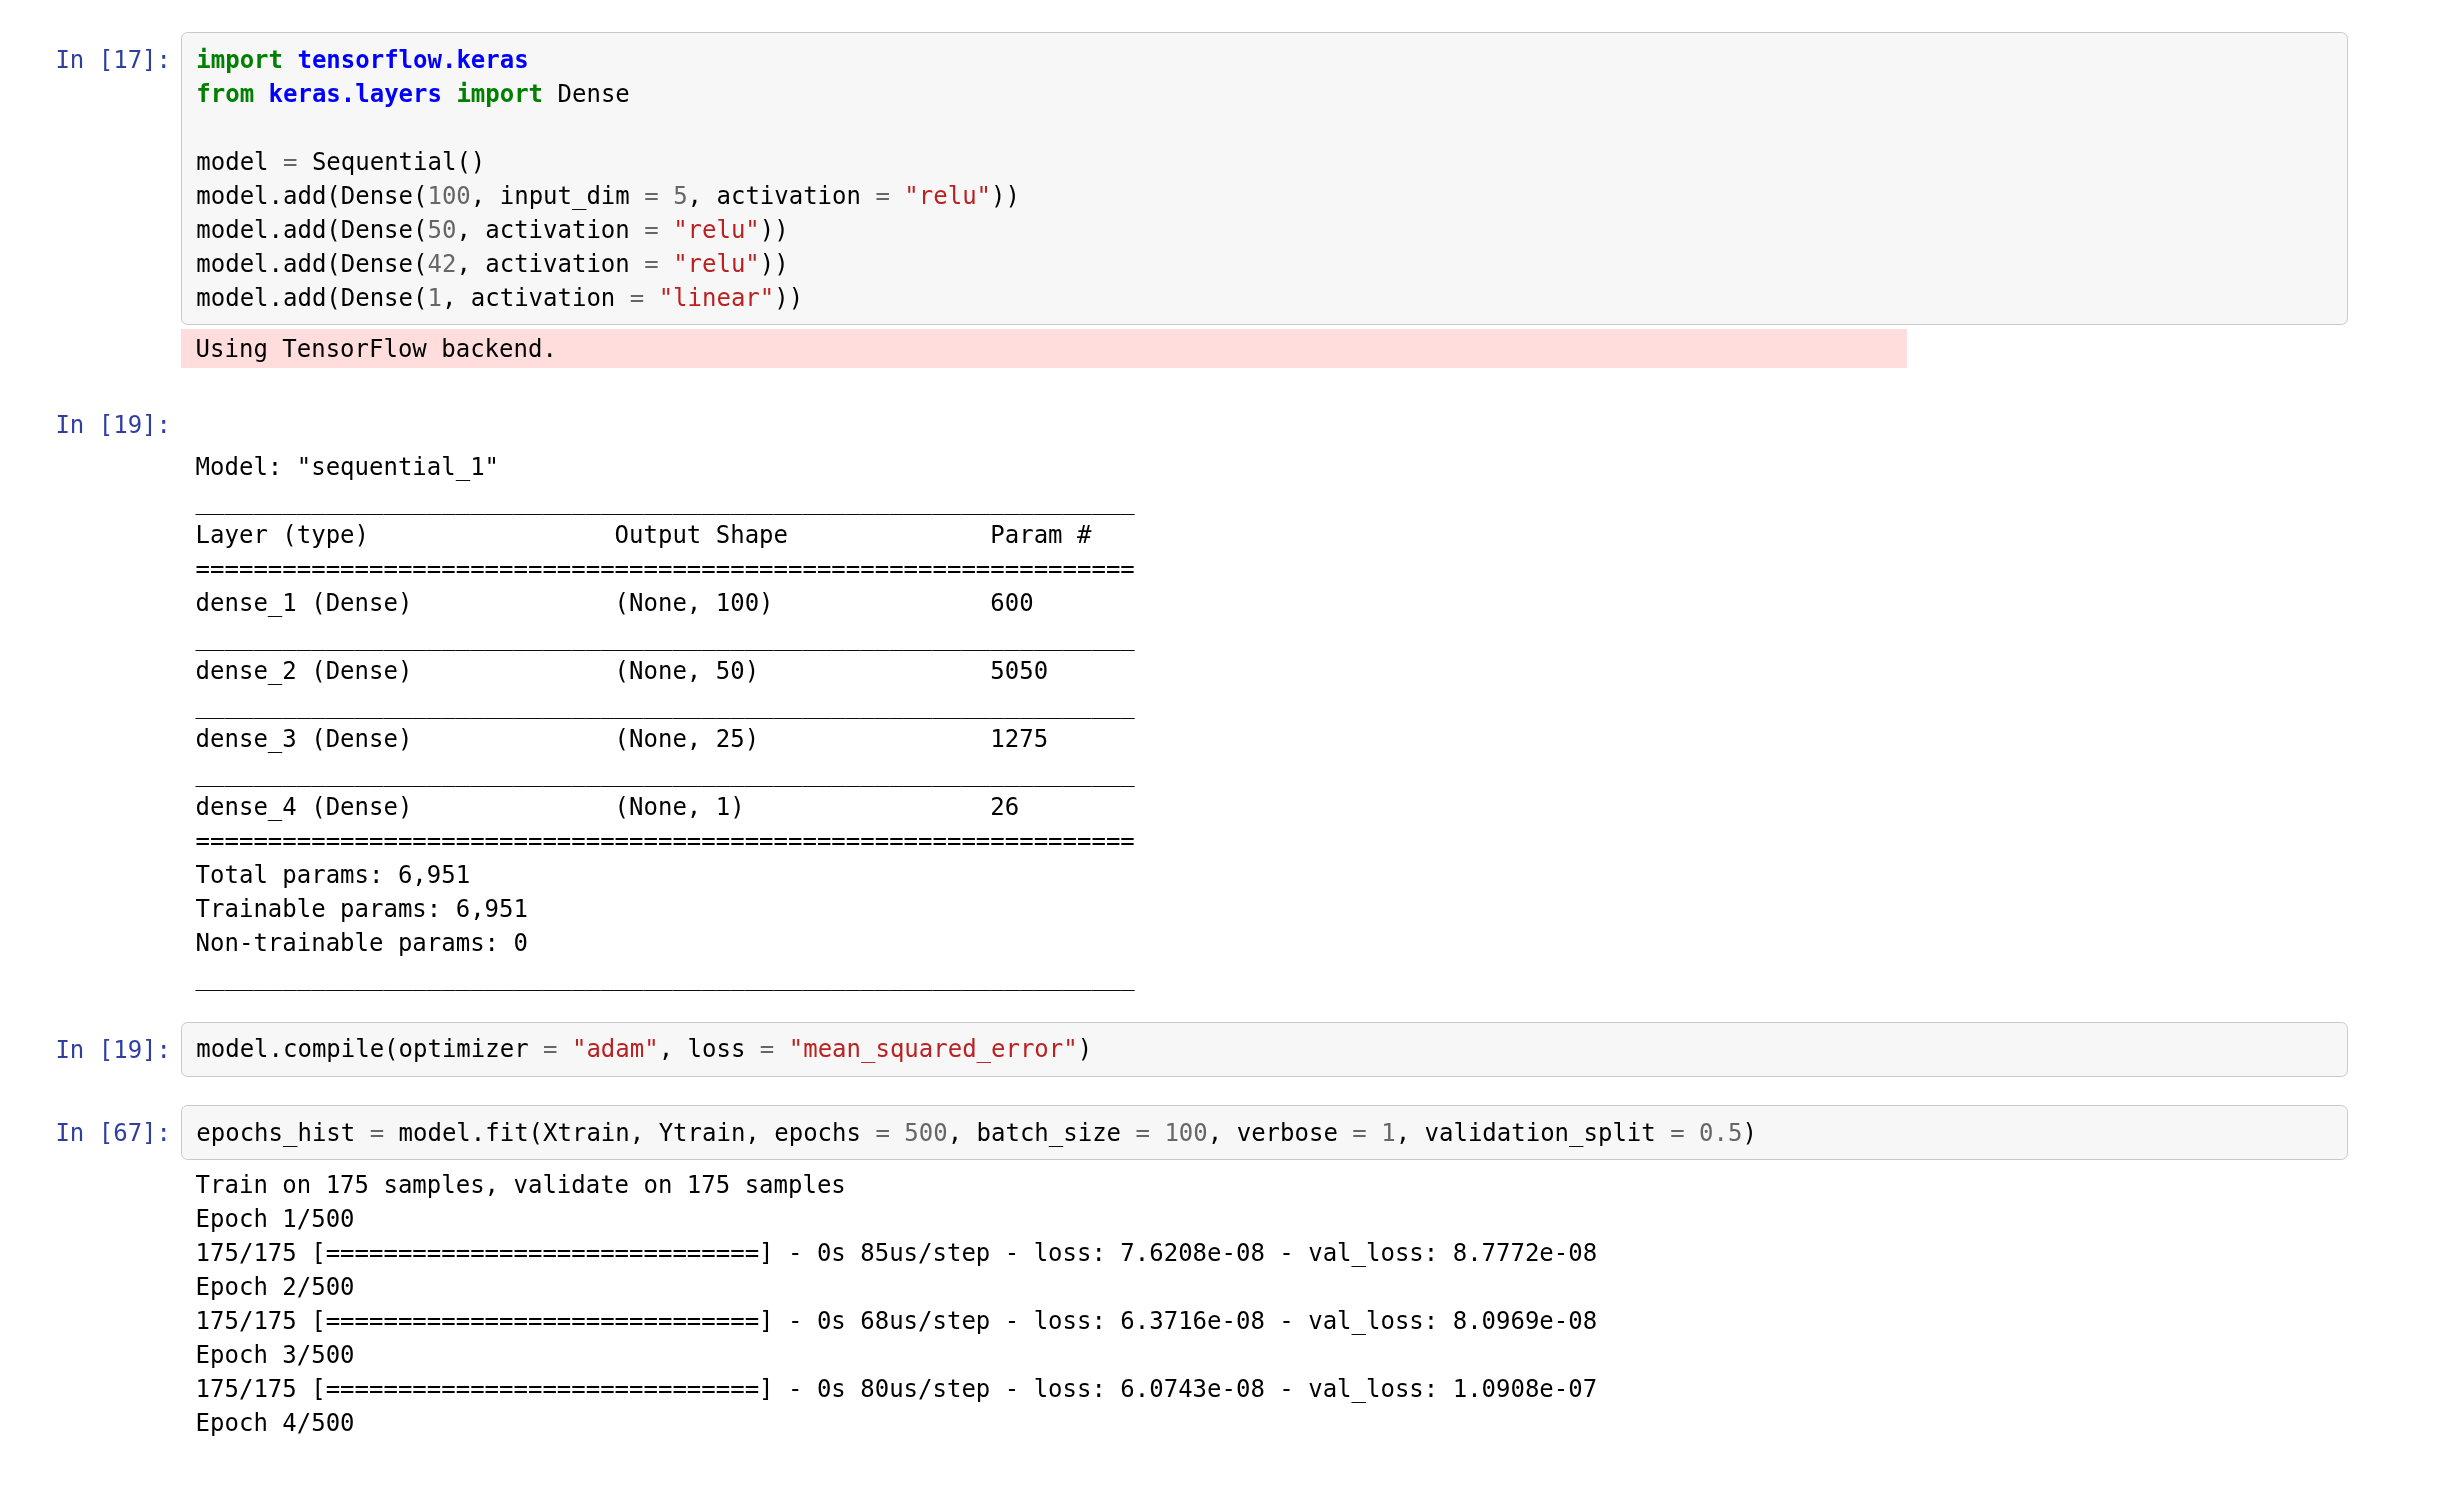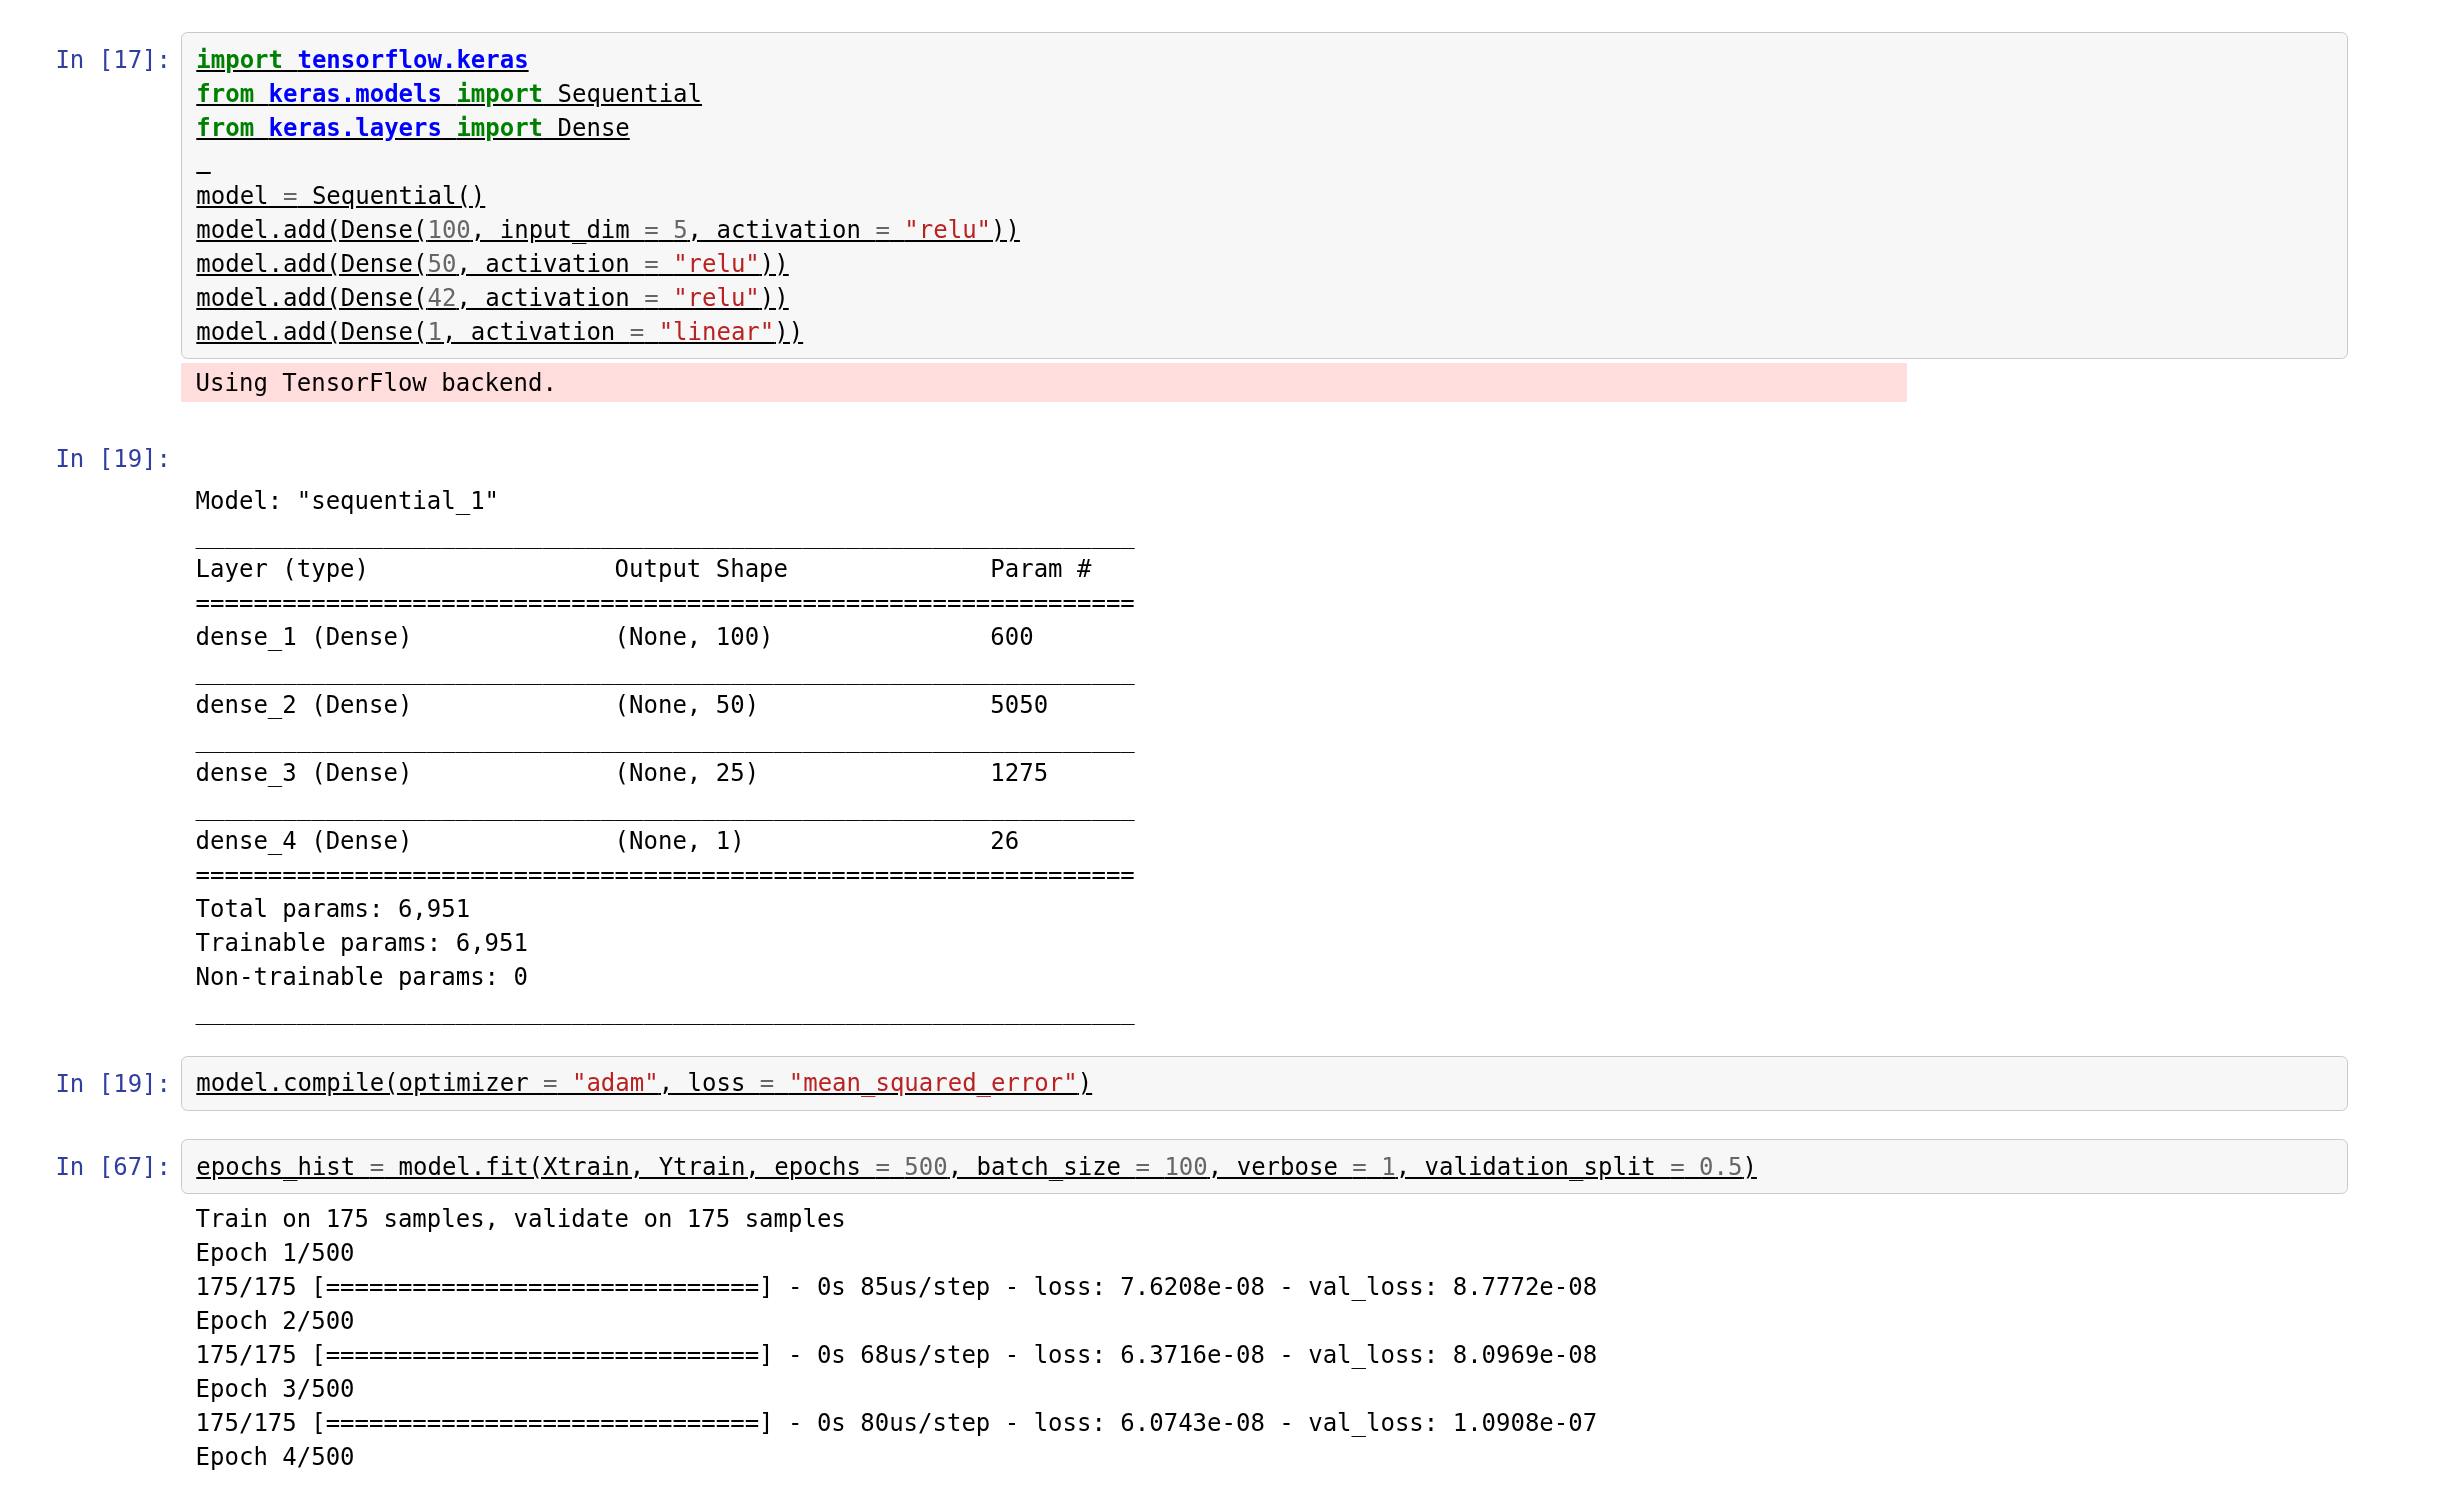--- a/index.html
+++ b/index.html
@@ -25,21 +25,21 @@
     width: 143px;
     text-align: right;
     margin-right: 9.7px;
     padding-top: 11.4px;
     color: var(--prompt-color, #303F9F);
     font-size: 24px;
     line-height: 34px;
     white-space: pre;
     user-select: none;
   }
-  .cell-content { flex: 0 0 2167px; width: 2167px; min-width: 0; text-decoration: underline; }
+  .cell-content { flex: 0 0 2167px; width: 2167px; min-width: 0; }
   .input-box {
     background: var(--cell-bg, #f7f7f7);
     border: 1.6px solid var(--cell-border, #c9c9c9);
     border-radius: 6.5px;
     padding: 9.7px 14.6px;
     font-size: 24px;
     line-height: 34px;
     color: #000000;
     cursor: text;
   }
@@ -75,21 +75,20 @@
 <body>
 
 <div class="notebook">
 
   <div class="cell">
     <div class="input-row">
       <div class="prompt">In [17]:</div>
       <div class="cell-content">
         <div class="input-box">
             <div class="cm-line"><span class="tok-k">import</span><span> </span><span class="tok-nn">tensorflow.keras</span></div>
-            <div class="cm-line"><span class="tok-k">from</span><span> </span><span class="tok-nn">keras.models</span><span> </span><span class="tok-k">import</span><span> Sequential</span></div>
             <div class="cm-line"><span class="tok-k">from</span><span> </span><span class="tok-nn">keras.layers</span><span> </span><span class="tok-k">import</span><span> Dense</span></div>
             <div class="cm-line">&nbsp;</div>
             <div class="cm-line"><span>model </span><span class="tok-o">=</span><span> Sequential()</span></div>
             <div class="cm-line"><span>model.add(Dense(</span><span class="tok-m">100</span><span>, input_dim </span><span class="tok-o">=</span><span> </span><span class="tok-m">5</span><span>, activation </span><span class="tok-o">=</span><span> </span><span class="tok-s">"relu"</span><span>))</span></div>
             <div class="cm-line"><span>model.add(Dense(</span><span class="tok-m">50</span><span>, activation </span><span class="tok-o">=</span><span> </span><span class="tok-s">"relu"</span><span>))</span></div>
             <div class="cm-line"><span>model.add(Dense(</span><span class="tok-m">42</span><span>, activation </span><span class="tok-o">=</span><span> </span><span class="tok-s">"relu"</span><span>))</span></div>
             <div class="cm-line"><span>model.add(Dense(</span><span class="tok-m">1</span><span>, activation </span><span class="tok-o">=</span><span> </span><span class="tok-s">"linear"</span><span>))</span></div>
           </div>
       </div>
     </div>

